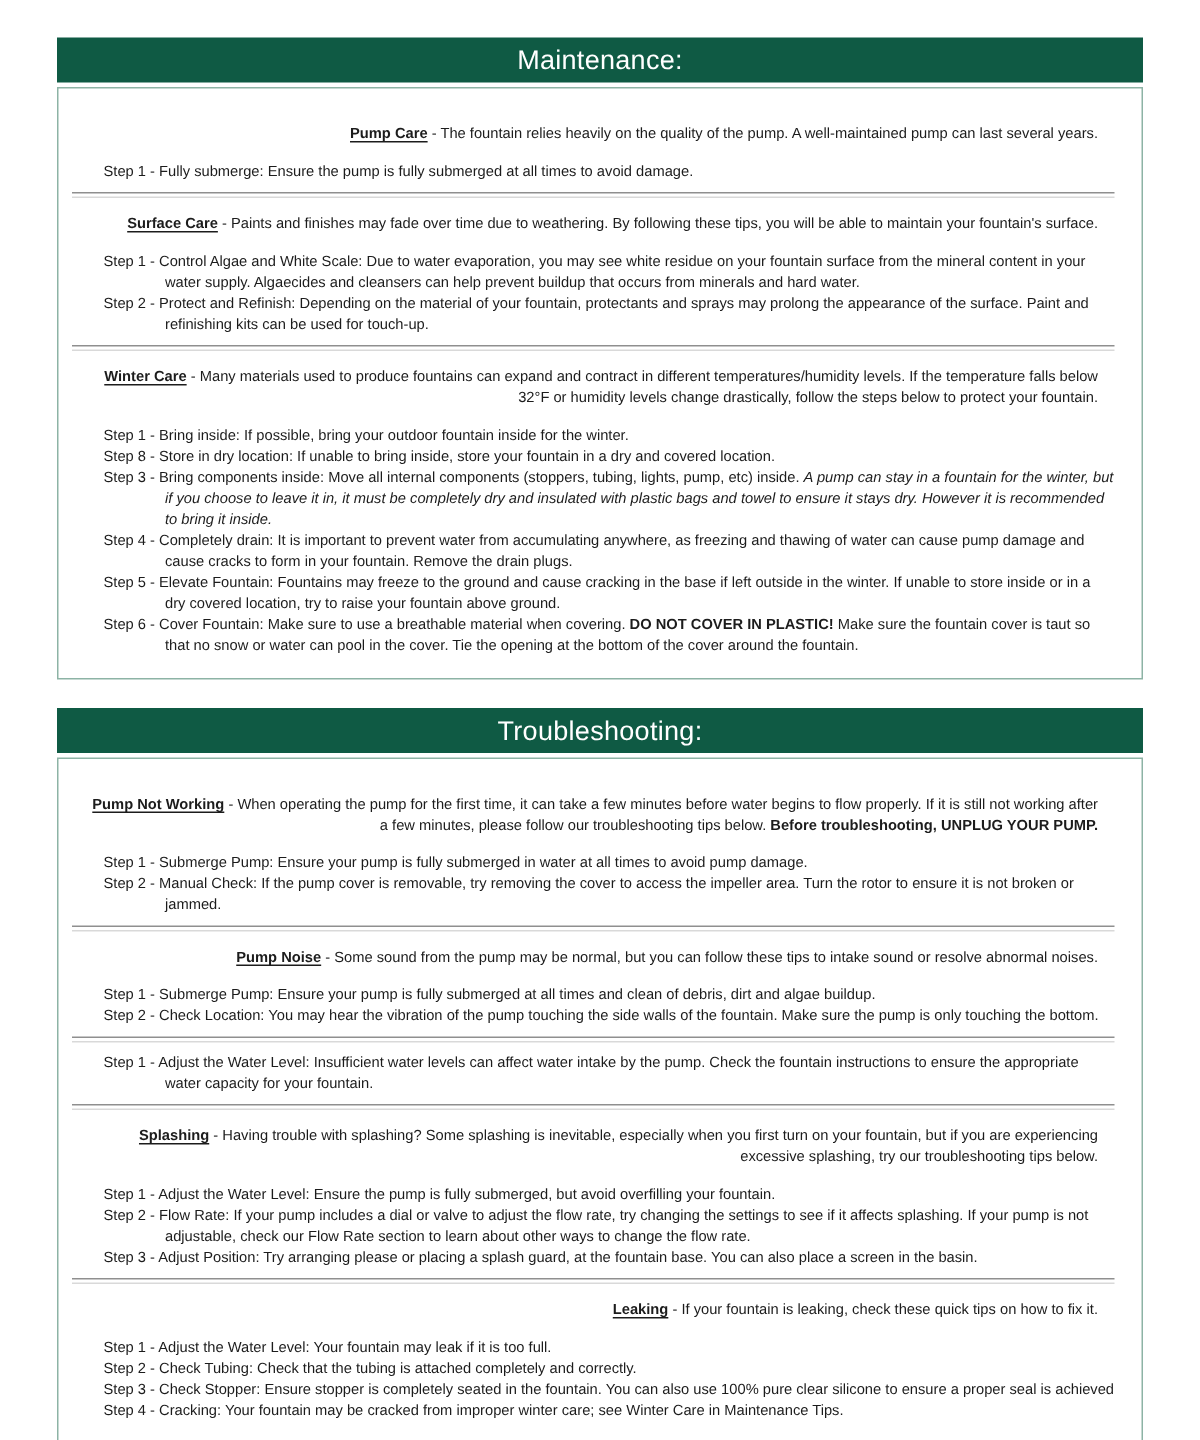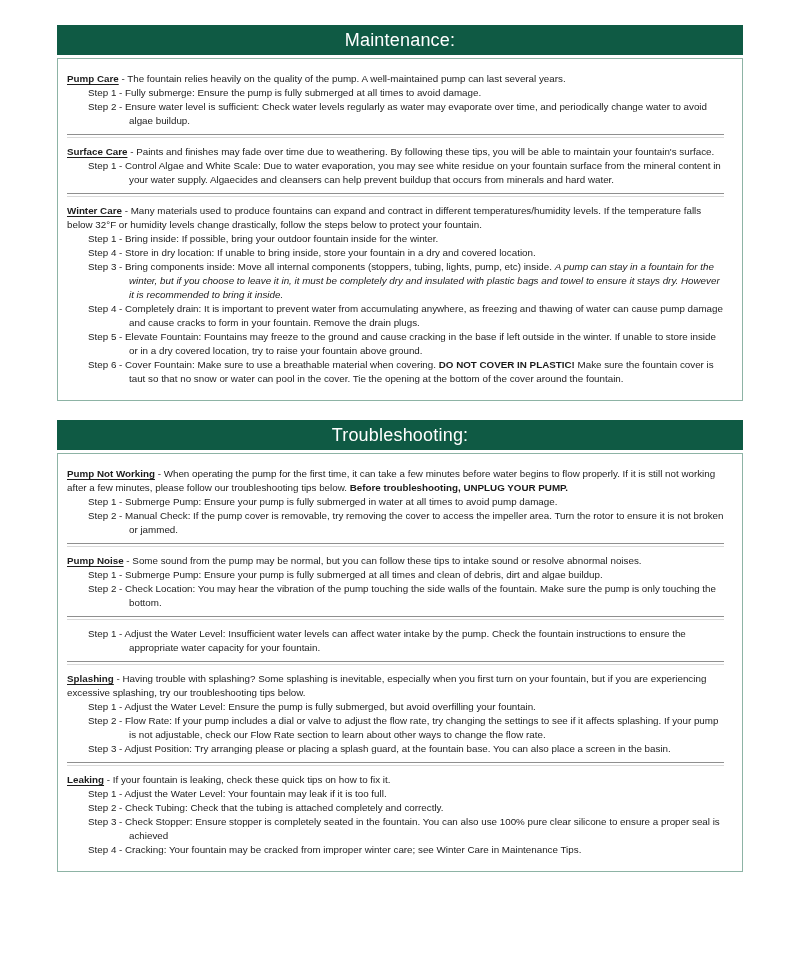--- a/index.html
+++ b/index.html
@@ -1,21 +1,21 @@
 <!DOCTYPE html>
 <html style="--header-bg: #0f5a44; --header-text: #ffffff; --panel-border: #8db3a5; --divider-dark: #8f8f8f; --divider-light: #d9d9d9; --body-text: #1c1c1c;"><head>
 <meta charset="utf-8">
 <style>
   html, body { margin: 0; padding: 0; background: #ffffff; }
   .page {
     position: relative;
     width: 800px;
     height: 960px;
     box-sizing: border-box;
-    padding: 25px 57px;
+    padding: 25px 38px;
     background: #ffffff;
     font-family: "Liberation Sans", sans-serif;
     color: var(--body-text, #1c1c1c);
   }
   .panel + .panel { margin-top: 19px; }
   .panel-title {
     height: 30px;
     line-height: 30px;
     text-align: center;
     font-size: 18px;
@@ -23,21 +23,21 @@
     color: var(--header-text, #ffffff);
     background: var(--header-bg, #0f5a44);
   }
   .panel-body {
     margin-top: 3px;
     border: 1px solid var(--panel-border, #8db3a5);
     padding: 13px 18px 14px 9px;
     font-size: 9.8px;
     line-height: 14px;
   }
-  .intro { margin: 0; }
+  .intro { margin: 11px; text-align: right; }
   .sec-heading {
     font-weight: bold;
     text-decoration: underline;
     text-underline-offset: 2px;
   }
   .step {
     margin: 0 0 0 21px;
     padding-left: 41px;
     text-indent: -41px;
   }
@@ -55,32 +55,32 @@
 <body>
 
 <div class="page">
 
   <section class="panel">
     <header class="panel-title">Maintenance:</header>
     <div class="panel-body">
         <div class="section">
           <p class="intro"><span class="sec-heading">Pump Care</span> - <span>The fountain relies heavily on the quality of the pump. A well-maintained pump can last several years.</span></p>
           <p class="step"><span class="step-label">Step 1 -  Fully submerge:</span> <span>Ensure the pump is fully submerged at all times to avoid damage.</span></p>
-          <p class="step"><span class="step-label">Step 2 -  Ensure water level is sufficient:</span> <span>Check water levels regularly as water may evaporate over time, and periodically change water to avoid algae buildup.</span></p>
         </div>
         <div class="divider"></div>
         <div class="section">
           <p class="intro"><span class="sec-heading">Surface Care</span> - <span>Paints and finishes may fade over time due to weathering. By following these tips, you will be able to maintain your fountain's surface.</span></p>
           <p class="step"><span class="step-label">Step 1 -  Control Algae and White Scale:</span> <span>Due to water evaporation, you may see white residue on your fountain surface from the mineral content in your water supply. Algaecides and cleansers can help prevent buildup that occurs from minerals and hard water.</span></p>
+          <p class="step"><span class="step-label">Step 2 -  Protect and Refinish:</span> <span>Depending on the material of your fountain, protectants and sprays may prolong the appearance of the surface. Paint and refinishing kits can be used for touch-up.</span></p>
         </div>
         <div class="divider"></div>
         <div class="section">
           <p class="intro"><span class="sec-heading">Winter Care</span> - <span>Many materials used to produce fountains can expand and contract in different temperatures/humidity levels. If the temperature falls below 32°F or humidity levels change drastically, follow the steps below to protect your fountain.</span></p>
           <p class="step"><span class="step-label">Step 1 -  Bring inside:</span> <span>If possible, bring your outdoor fountain inside for the winter.</span></p>
-          <p class="step"><span class="step-label">Step 4 -  Store in dry location:</span> <span>If unable to bring inside, store your fountain in a dry and covered location.</span></p>
+          <p class="step"><span class="step-label">Step 8 -  Store in dry location:</span> <span>If unable to bring inside, store your fountain in a dry and covered location.</span></p>
           <p class="step"><span class="step-label">Step 3 -  Bring components inside:</span> <span>Move all internal components (stoppers, tubing, lights, pump, etc) inside. </span><span class="seg-i">A pump can stay in a fountain for the winter, but if you choose to leave it in, it must be completely dry and insulated with plastic bags and towel to ensure it stays dry. However it is recommended to bring it inside.</span></p>
           <p class="step"><span class="step-label">Step 4 -  Completely drain:</span> <span>It is important to prevent water from accumulating anywhere, as freezing and thawing of water can cause pump damage and cause cracks to form in your fountain. Remove the drain plugs.</span></p>
           <p class="step"><span class="step-label">Step 5 -  Elevate Fountain:</span> <span>Fountains may freeze to the ground and cause cracking in the base if left outside in the winter. If unable to store inside or in a dry covered location, try to raise your fountain above ground.</span></p>
           <p class="step"><span class="step-label">Step 6 -  Cover Fountain:</span> <span>Make sure to use a breathable material when covering. </span><span class="seg-b ">DO NOT COVER IN PLASTIC!</span><span> Make sure the fountain cover is taut so that no snow or water can pool in the cover. Tie the opening at the bottom of the cover around the fountain.</span></p>
         </div>
       </div>
   </section>
 
   <section class="panel">
     <header class="panel-title">Troubleshooting:</header>

